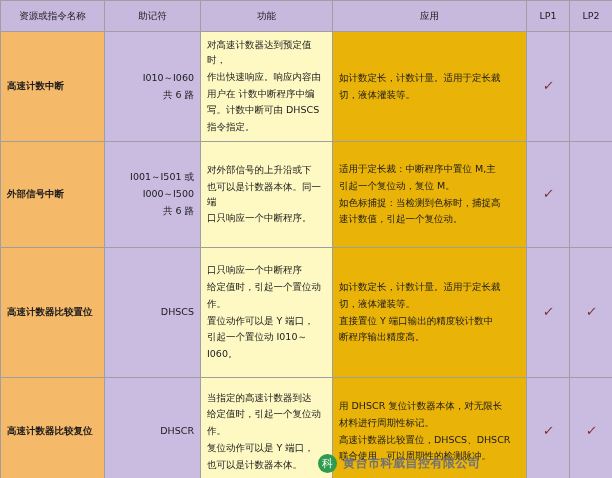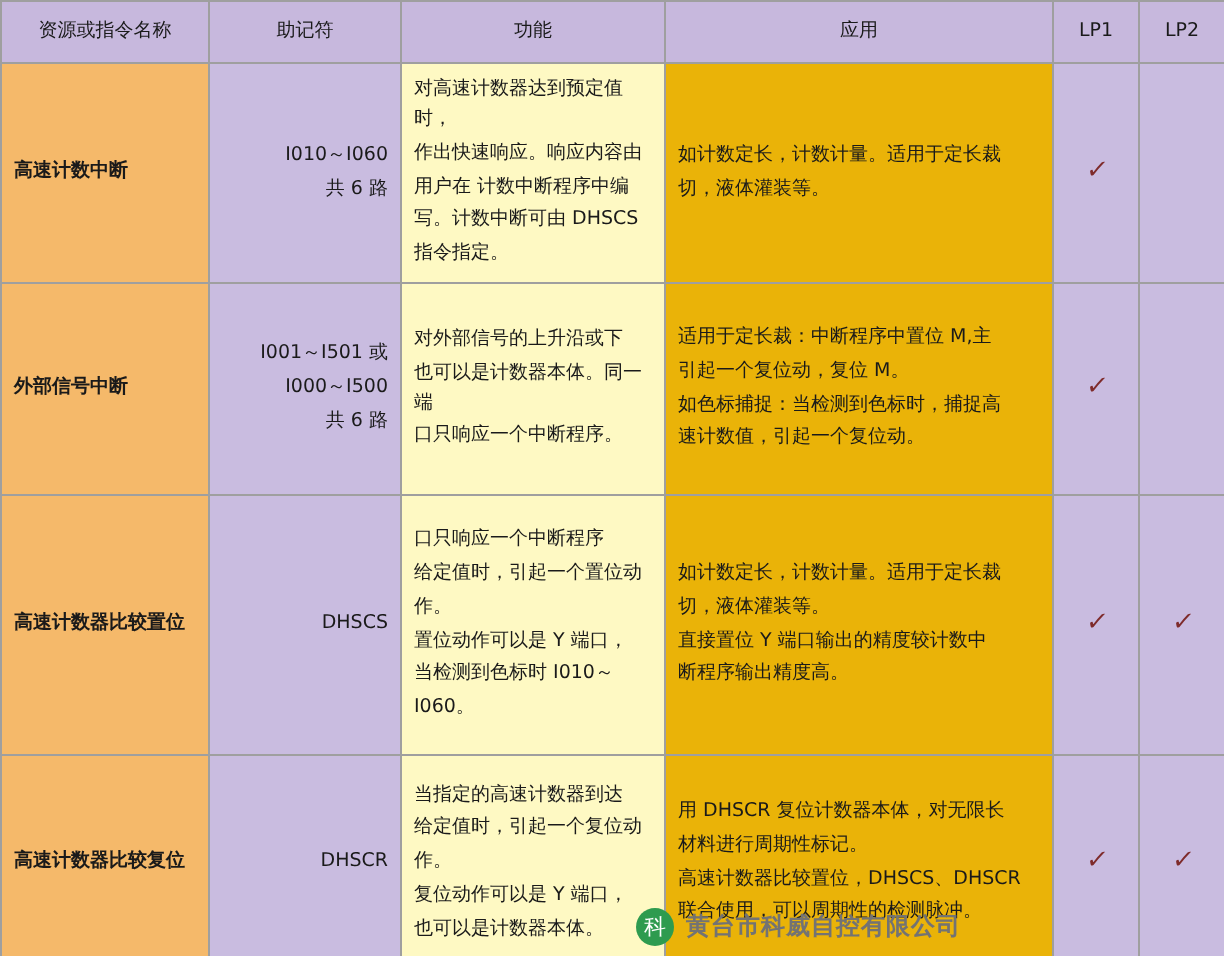--- a/index.html
+++ b/index.html
@@ -216,21 +216,21 @@
           <p class="pl">高速计数器比较置位</p>
         </td>
         <td class="mnemonic">
           <p class="pl">DHSCS</p>
         </td>
         <td class="func">
           <p class="pl">口只响应一个中断程序</p>
           <p class="pl">给定值时，引起一个置位动</p>
           <p class="pl">作。</p>
           <p class="pl">置位动作可以是 Y 端口，</p>
-          <p class="pl">当检测到色标时 I010～</p>
+          <p class="pl">引起一个置位动 I010～</p>
           <p class="pl">I060。</p>
         </td>
         <td class="app">
           <p class="pl">如计数定长，计数计量。适用于定长裁</p>
           <p class="pl">切，液体灌装等。</p>
           <p class="pl">直接置位 Y 端口输出的精度较计数中</p>
           <p class="pl">断程序输出精度高。</p>
         </td>
         <td class="mark">
           <span class="check">✓</span>

